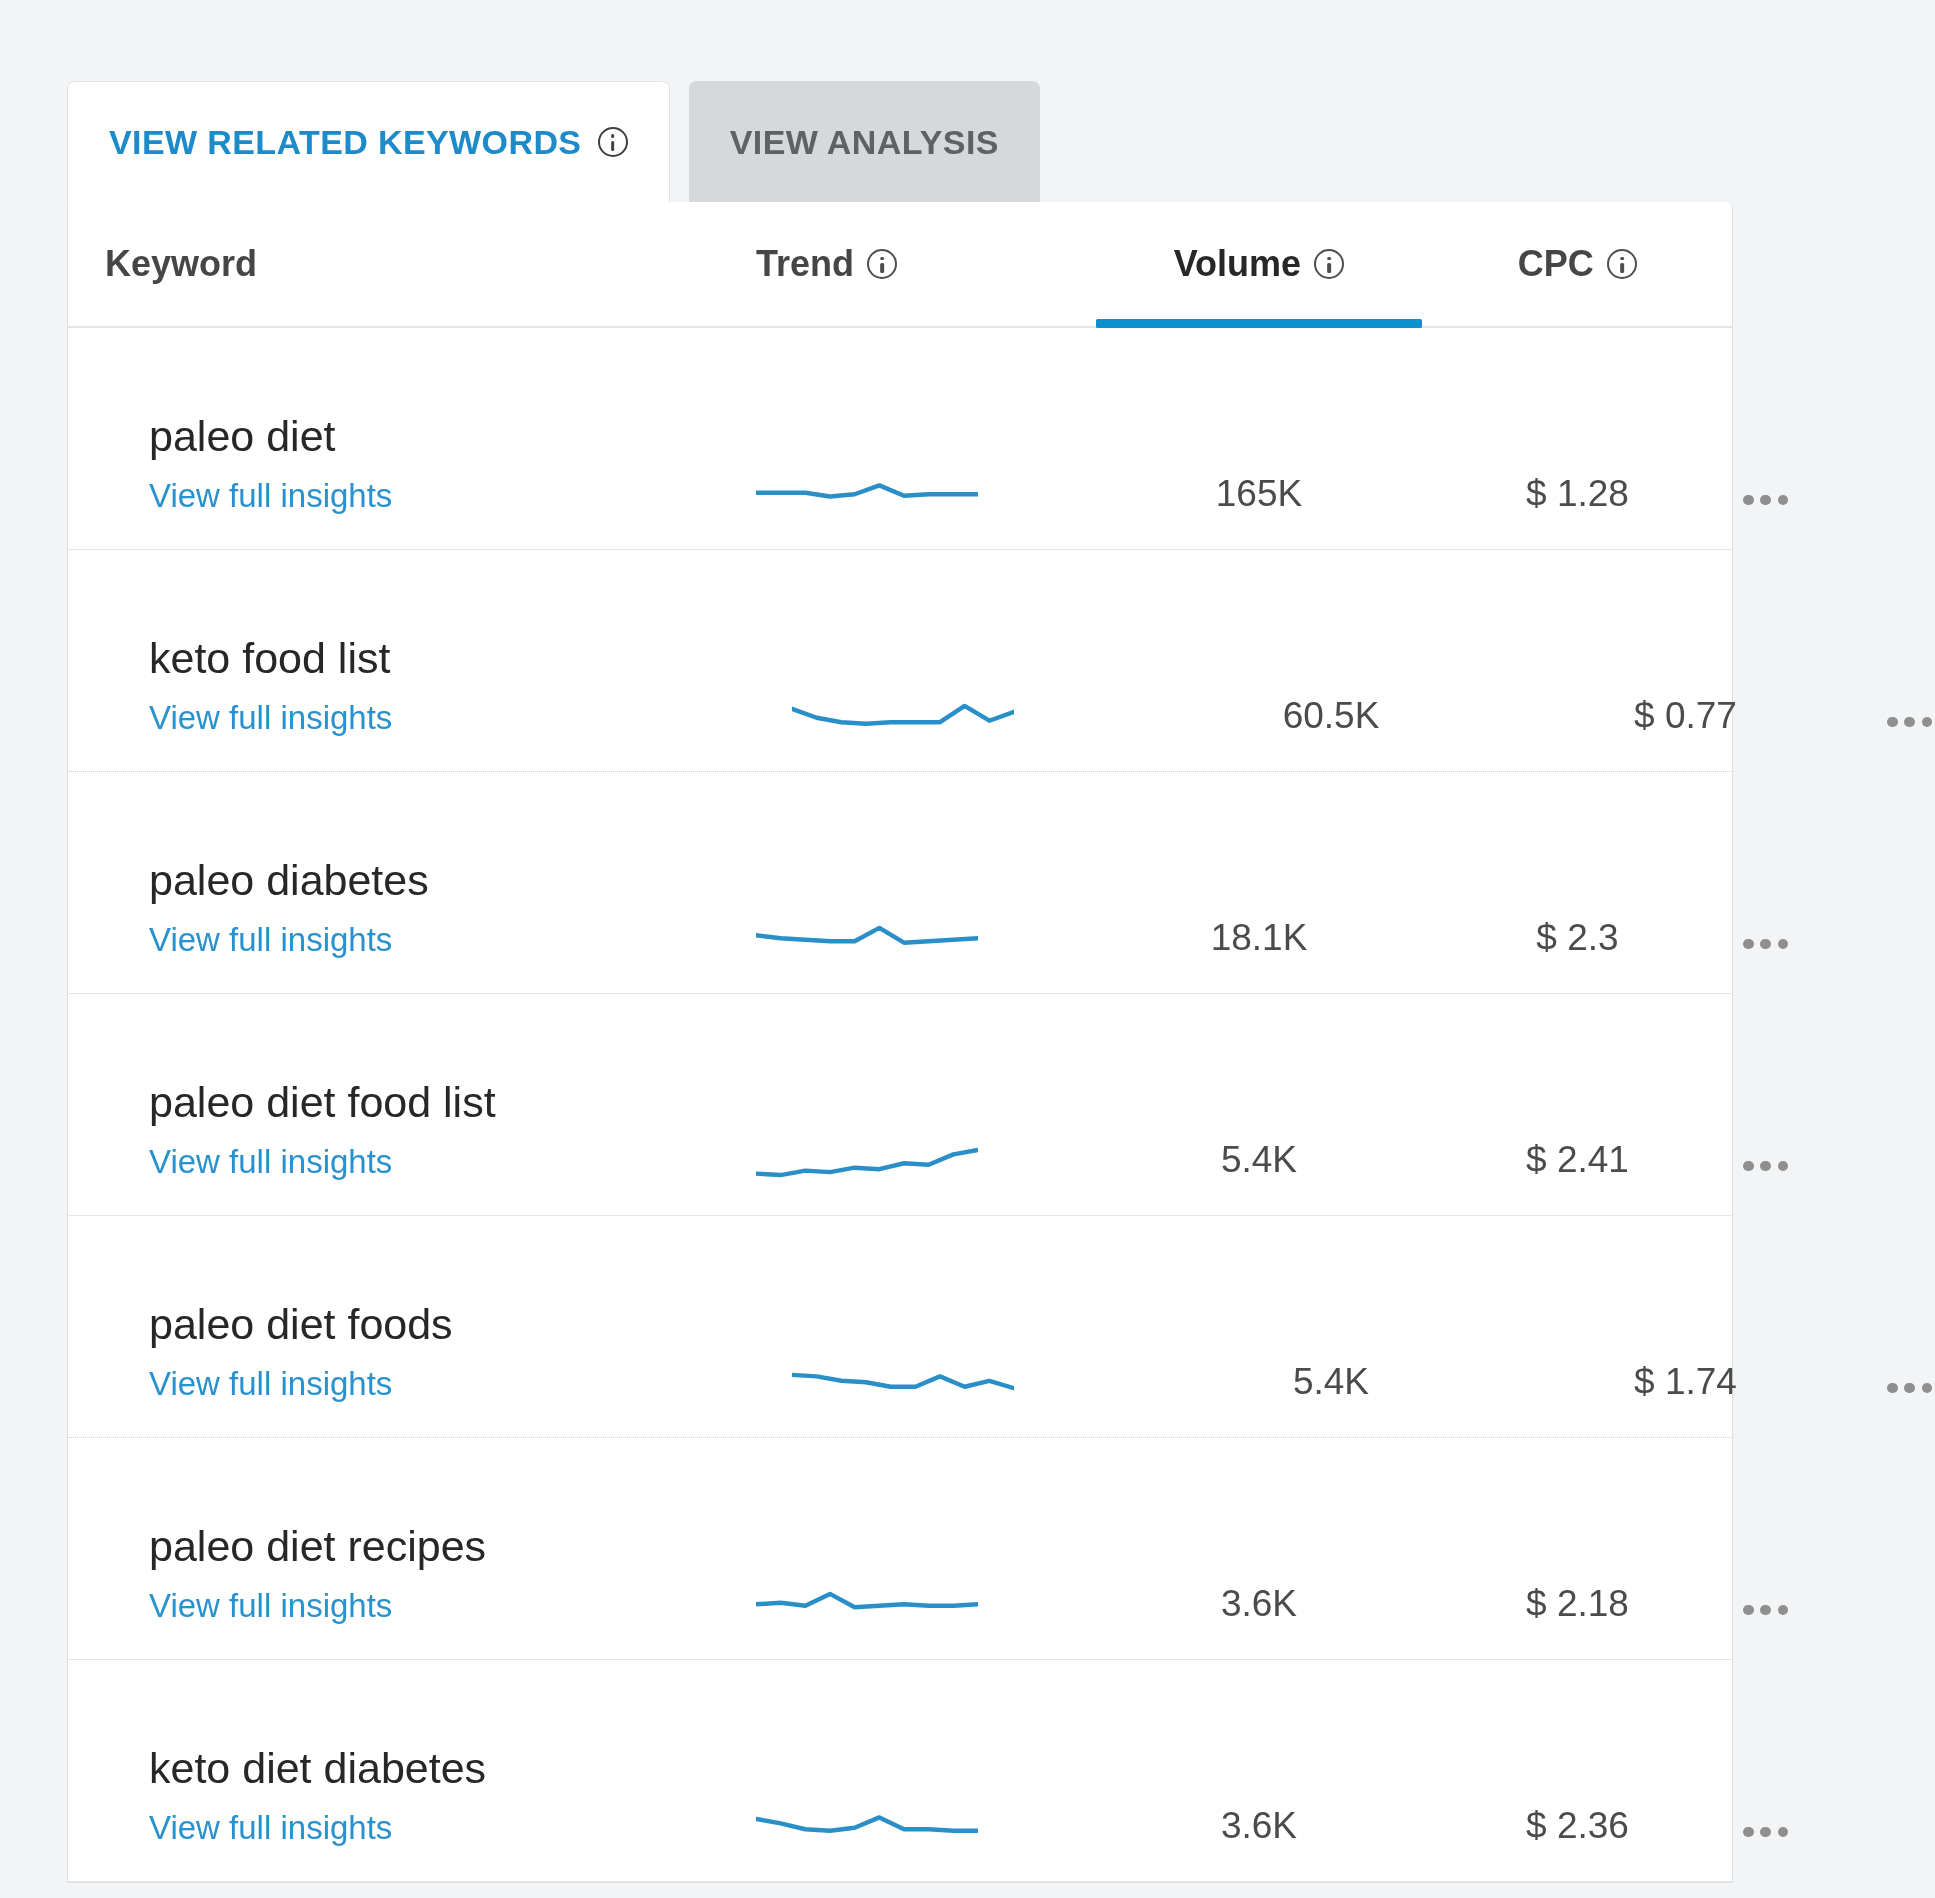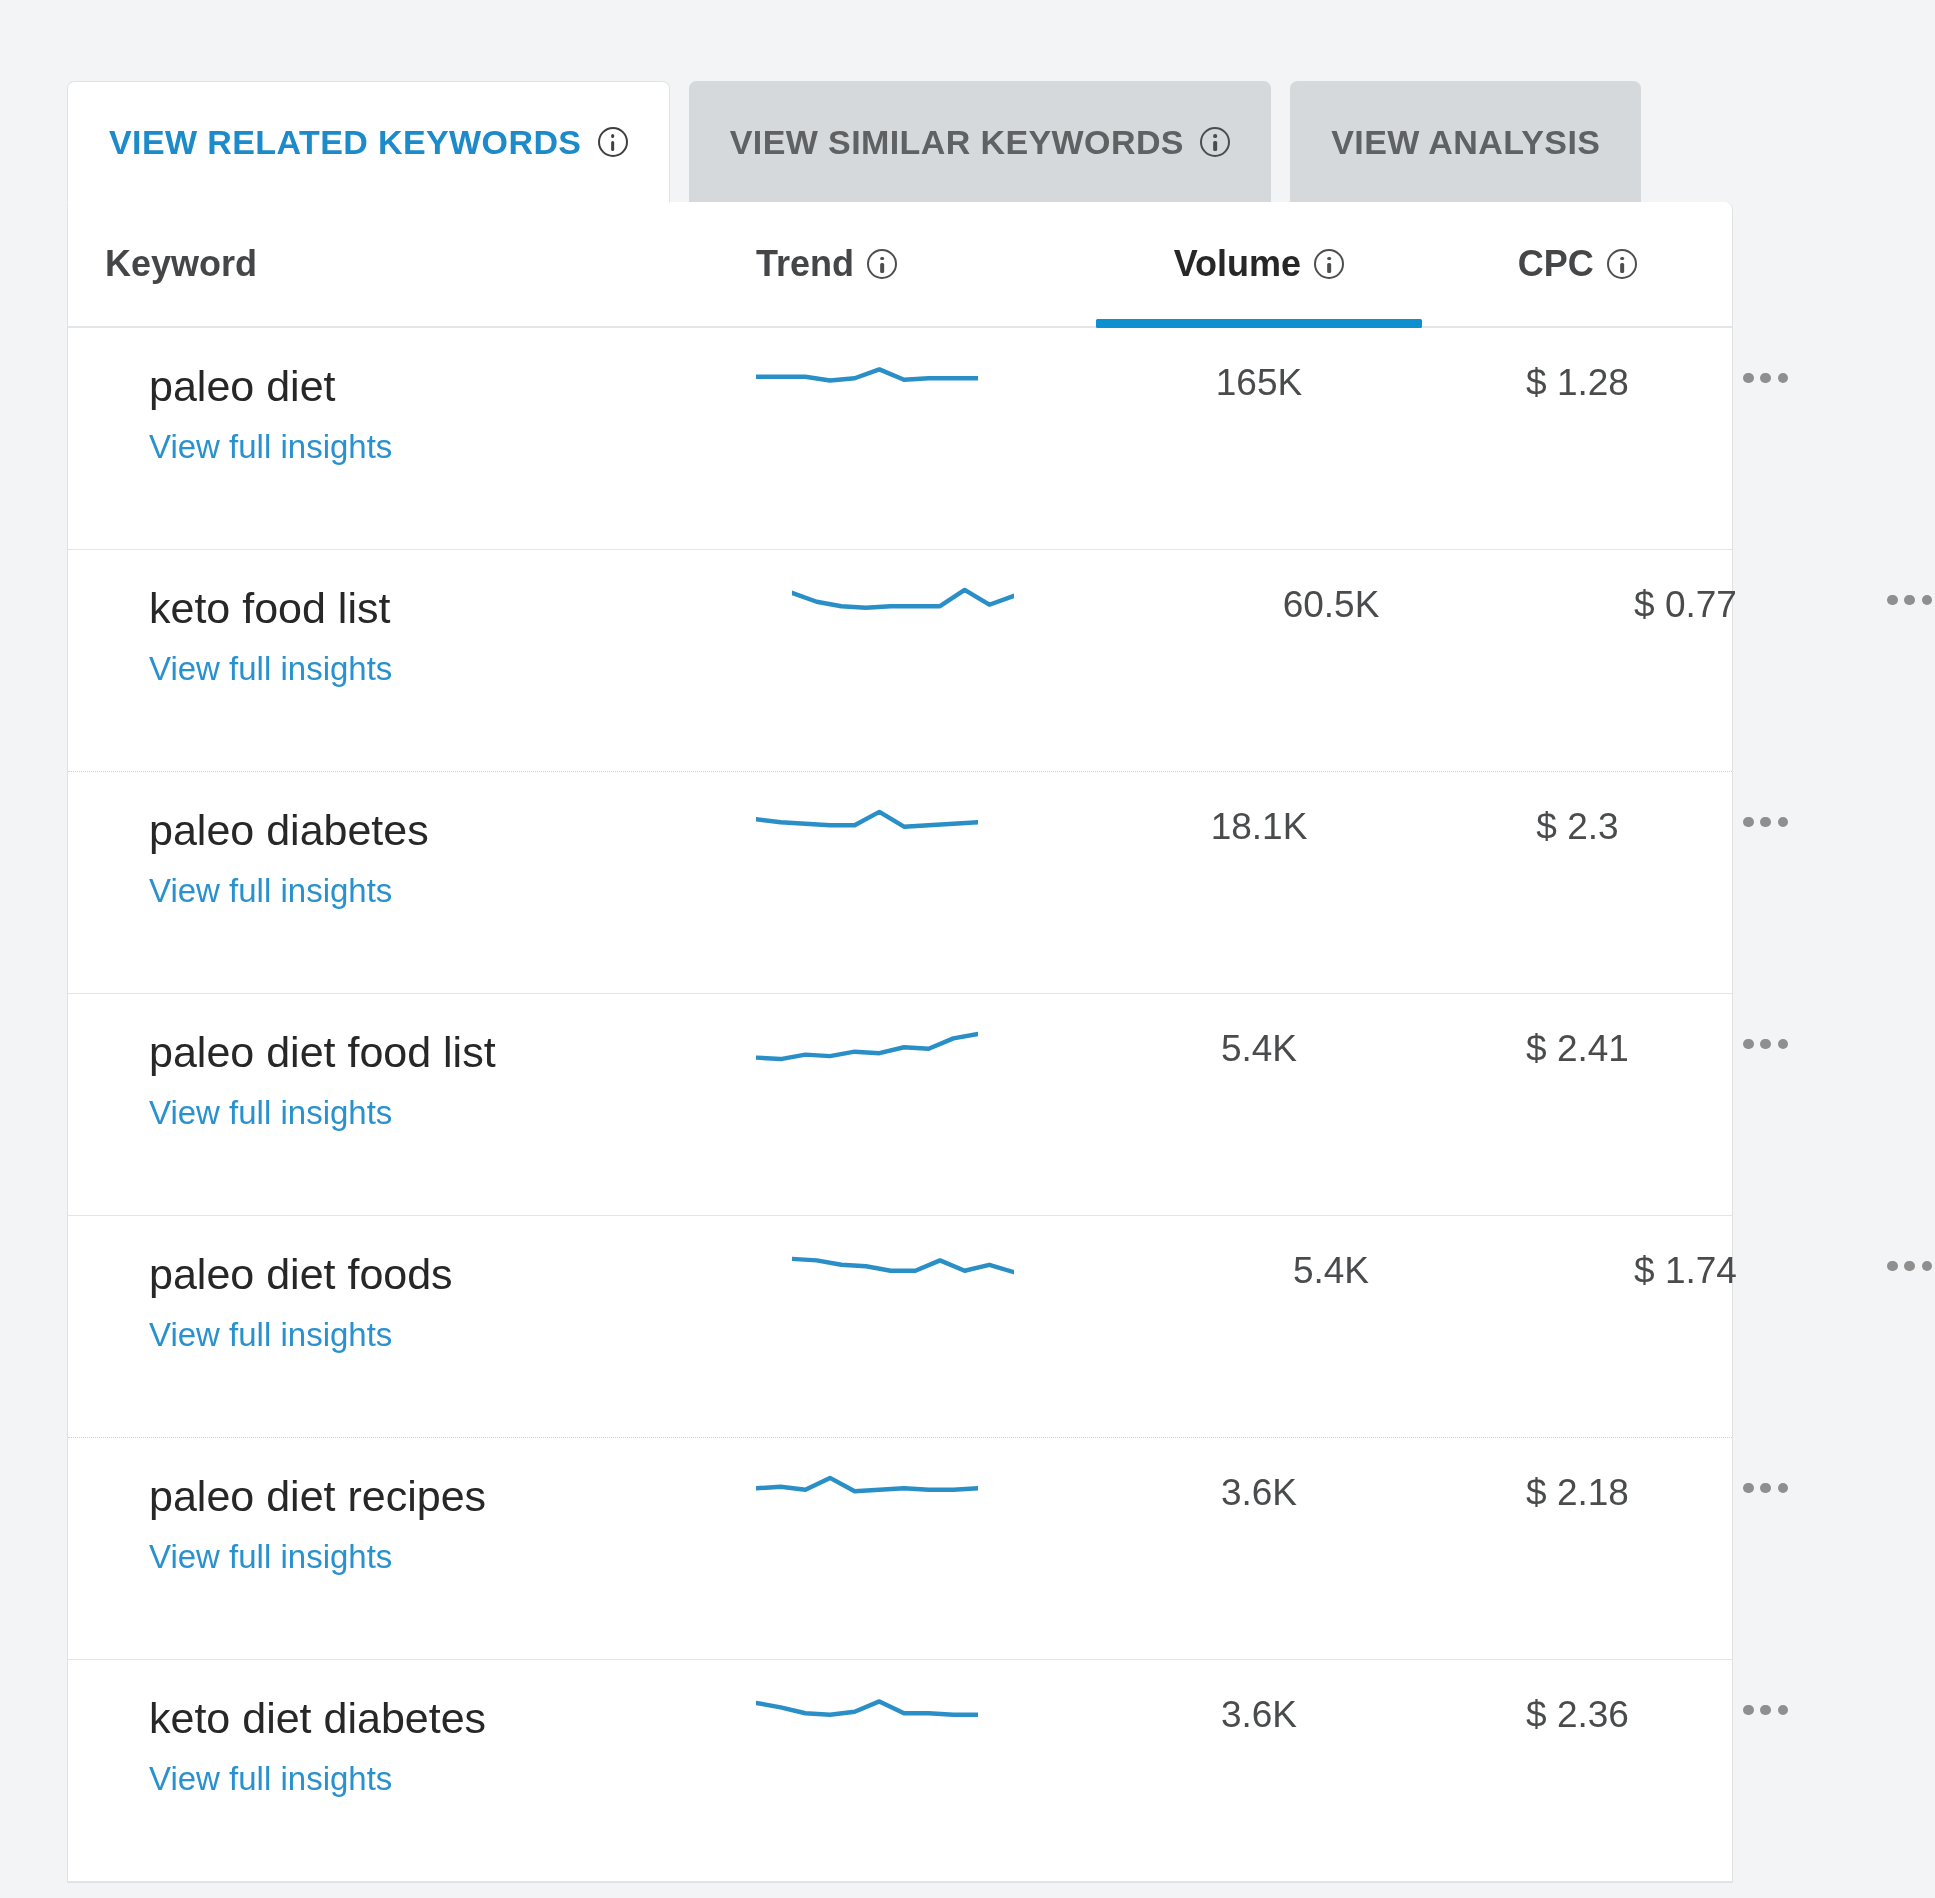--- a/index.html
+++ b/index.html
@@ -131,21 +131,21 @@
     position:absolute;
     left:0;right:0;bottom:-43px;
     height:9px;background:#0c90cf;
     border-radius:1.5px;
   }
 
   
   .tbody{}
   .row{
     display:flex;
-    align-items:flex-start;
+    align-items:flex-end;
     min-height:222px;
     padding:34px 37px 34px 81px;
     border-bottom:0.7px solid var(--row-border);
   }
   .row.dashed{
     border-bottom:1.5px dotted #cfd2d3;
     gap:36px;
   }
   .row .cell{display:flex;align-items:center;}
   .row .col-keyword{flex:0 0 607px;flex-direction:column;align-items:flex-start;gap:16.3px;}
@@ -194,24 +194,20 @@
   .panel-wrap{position:relative;}
 </style>
 </head>
 <body>
 
 <div class="stage">
 
   <div class="tab-strip">
     <div class="tab active">
       <span>VIEW RELATED KEYWORDS</span>
-      <span class="info-icon"></span>
-    </div>
-    <div class="tab inactive">
-      <span>VIEW SIMILAR KEYWORDS</span>
       <span class="info-icon"></span>
     </div>
     <div class="tab inactive">
       <span>VIEW ANALYSIS</span>
     </div>
   </div>
 
   <div class="panel-wrap">
     <div class="panel">
 

